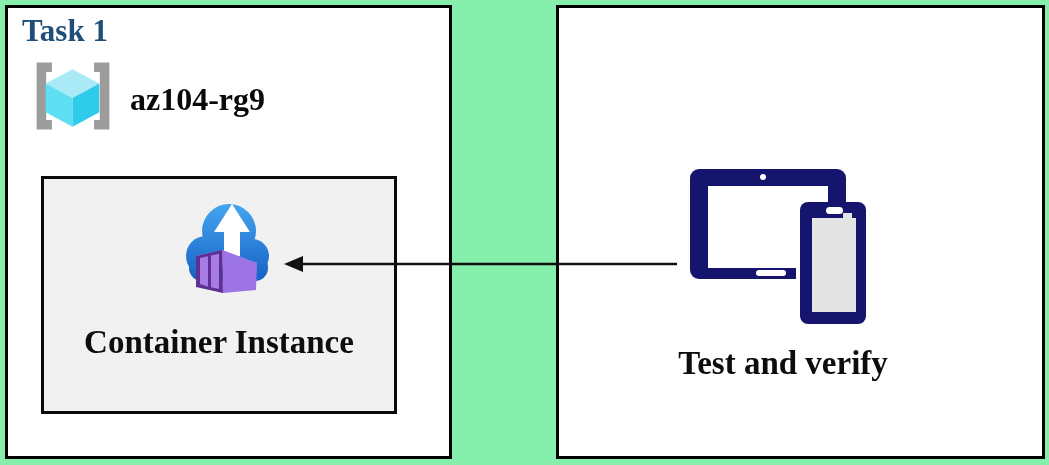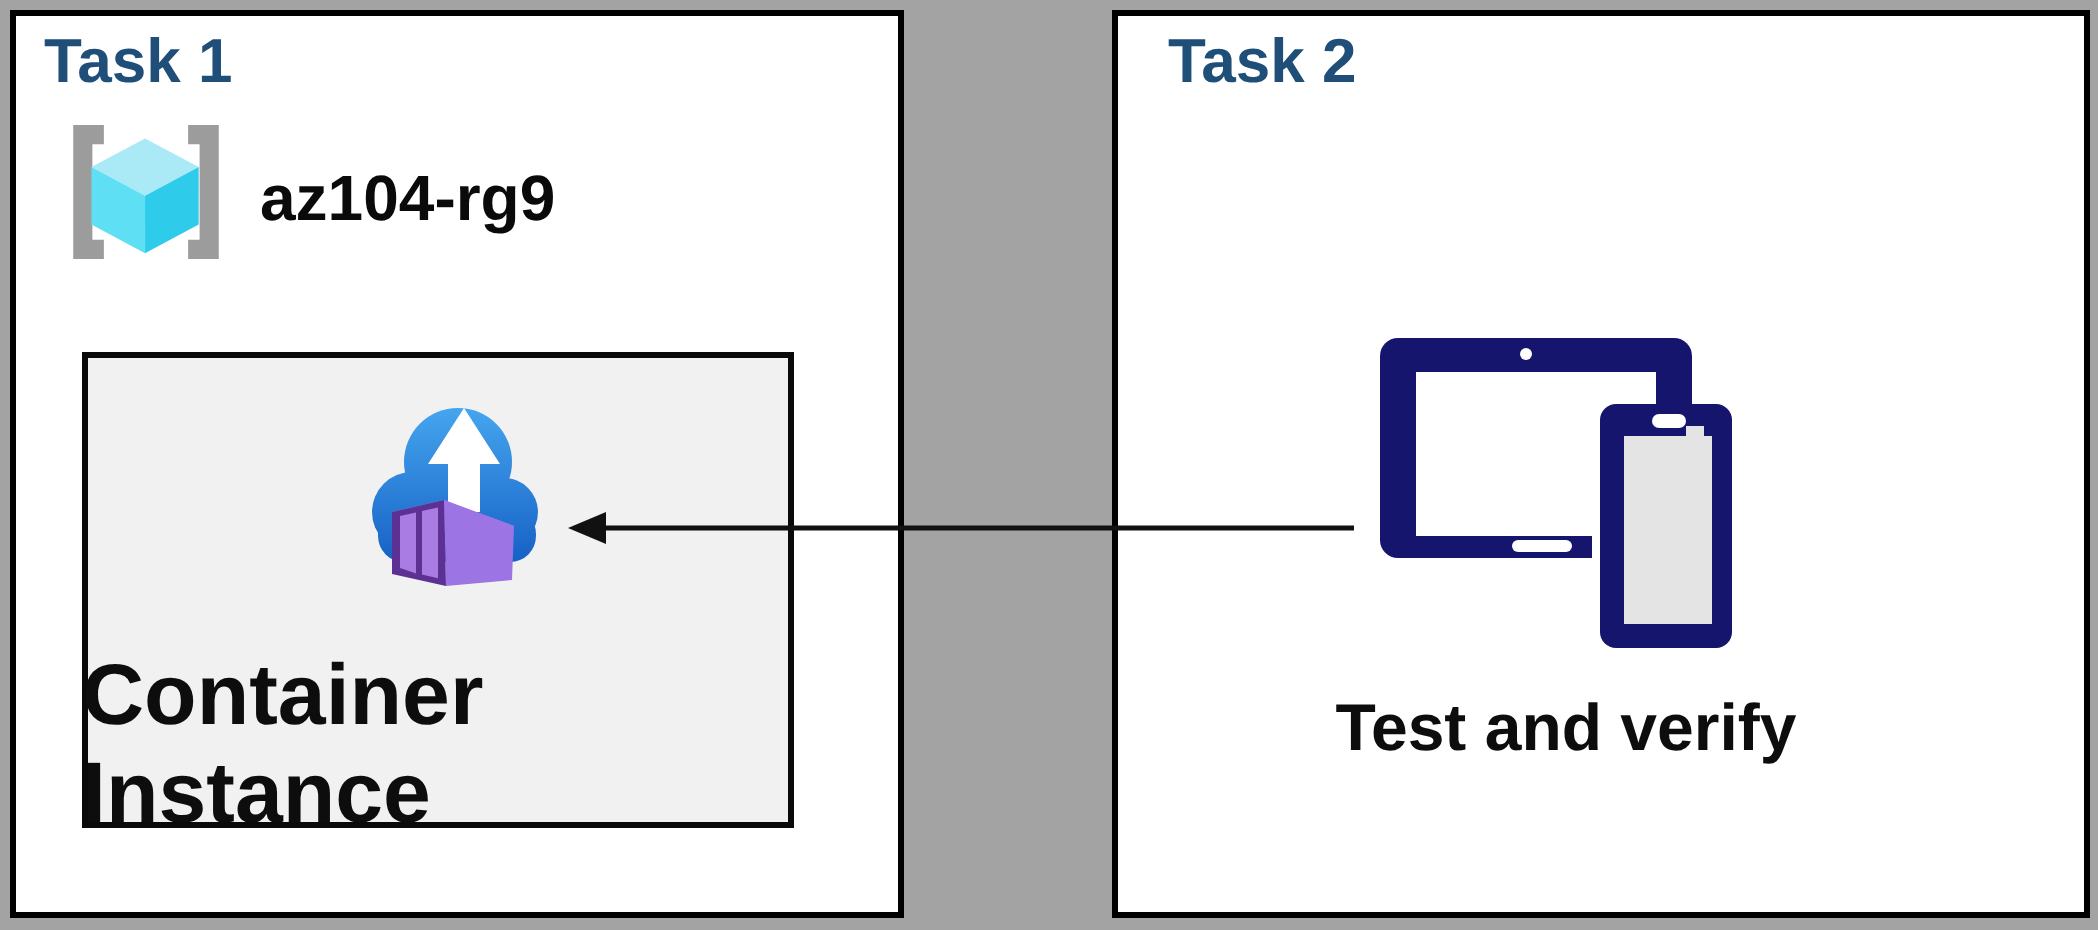--- a/index.html
+++ b/index.html
@@ -1,30 +1,30 @@
 <!DOCTYPE html>
 <html><head>
 <meta charset="utf-8">
 <style>
   html,body{margin:0;padding:0;background:#fff;}
-  #page{position:relative;width:1049px;height:465px;background:#a3a3a3;overflow:hidden;
-        font-family:Liberation Sans, sans-serif;}
+  #page{position:relative;width:1049px;height:465px;background:#86efac;overflow:hidden;
+        font-family:Liberation Serif, serif;}
   .panel{position:absolute;background:#fff;border:3px solid #000;box-sizing:border-box;}
   #task1-panel{left:5px;top:5px;width:447px;height:454px;}
   #task2-panel{left:556px;top:5px;width:489px;height:454px;}
   .task-title{position:absolute;font-weight:700;font-size:31px;color:#1F4E79;letter-spacing:0px;}
   #task1-title{left:22px;top:13px;}
   #task2-title{left:584px;top:13px;}
   #rg-icon{position:absolute;left:28px;top:61px;}
   #rg-label{position:absolute;left:130px;top:81px;font-weight:700;font-size:32px;color:#0a0a0a;text-align:center;}
   #ci-panel{position:absolute;left:41px;top:176px;width:356px;height:238px;
             background:#F1F1F1;border:3px solid #0a0a0a;box-sizing:border-box;}
   #ci-icon{position:absolute;left:184px;top:194px;}
-  #ci-label{position:absolute;left:41px;top:324px;width:356px;text-align:left;
-            font-weight:700;font-size:43px;color:#0d0d0d;}
+  #ci-label{position:absolute;left:41px;top:324px;width:356px;text-align:center;
+            font-weight:700;font-size:33px;color:#0d0d0d;}
   #devices-icon{position:absolute;left:686px;top:164px;}
   #devices-label{position:absolute;left:633px;top:345px;width:300px;text-align:center;
             font-weight:700;font-size:33px;color:#0d0d0d;}
   #arrow-overlay{position:absolute;left:0;top:0;pointer-events:none;}
 </style>
 </head>
 <body>
 
 <div id="page">
 
@@ -61,21 +61,20 @@
       <polygon points="12,62 38,56 73,69 47,75" fill="#B48FEF"></polygon>
       <polygon points="38,56 73,69 72,96 39,99" fill="#9C74E4"></polygon>
       <polygon points="12,62 38,56 39,99 12,93" fill="#5C3193"></polygon>
       <polygon points="16,64 24,62.2 24,92.7 16,90" fill="#A87CE2"></polygon>
       <polygon points="27,61.5 35,59.7 35,95.1 27,93.3" fill="#A87CE2"></polygon>
     </g>
   </svg>
   <div id="ci-label">Container Instance</div>
 
   <div id="task2-panel" class="panel"></div>
-  <div id="task2-title" class="task-title">Task 2</div>
 
   <svg id="devices-icon" width="190" height="168" viewBox="0 0 190 168">
     <g>
       <rect x="4" y="5" width="156" height="110" rx="9" fill="#15156E"></rect>
       <rect x="22" y="22" width="124" height="82" fill="#FFFFFF"></rect>
       <circle cx="77" cy="13" r="3" fill="#FFFFFF"></circle>
       <rect x="70" y="106" width="30" height="6" rx="3" fill="#FFFFFF"></rect>
     </g>
     <g>
       <rect x="110" y="33" width="74" height="133" rx="12" fill="#FFFFFF"></rect>

